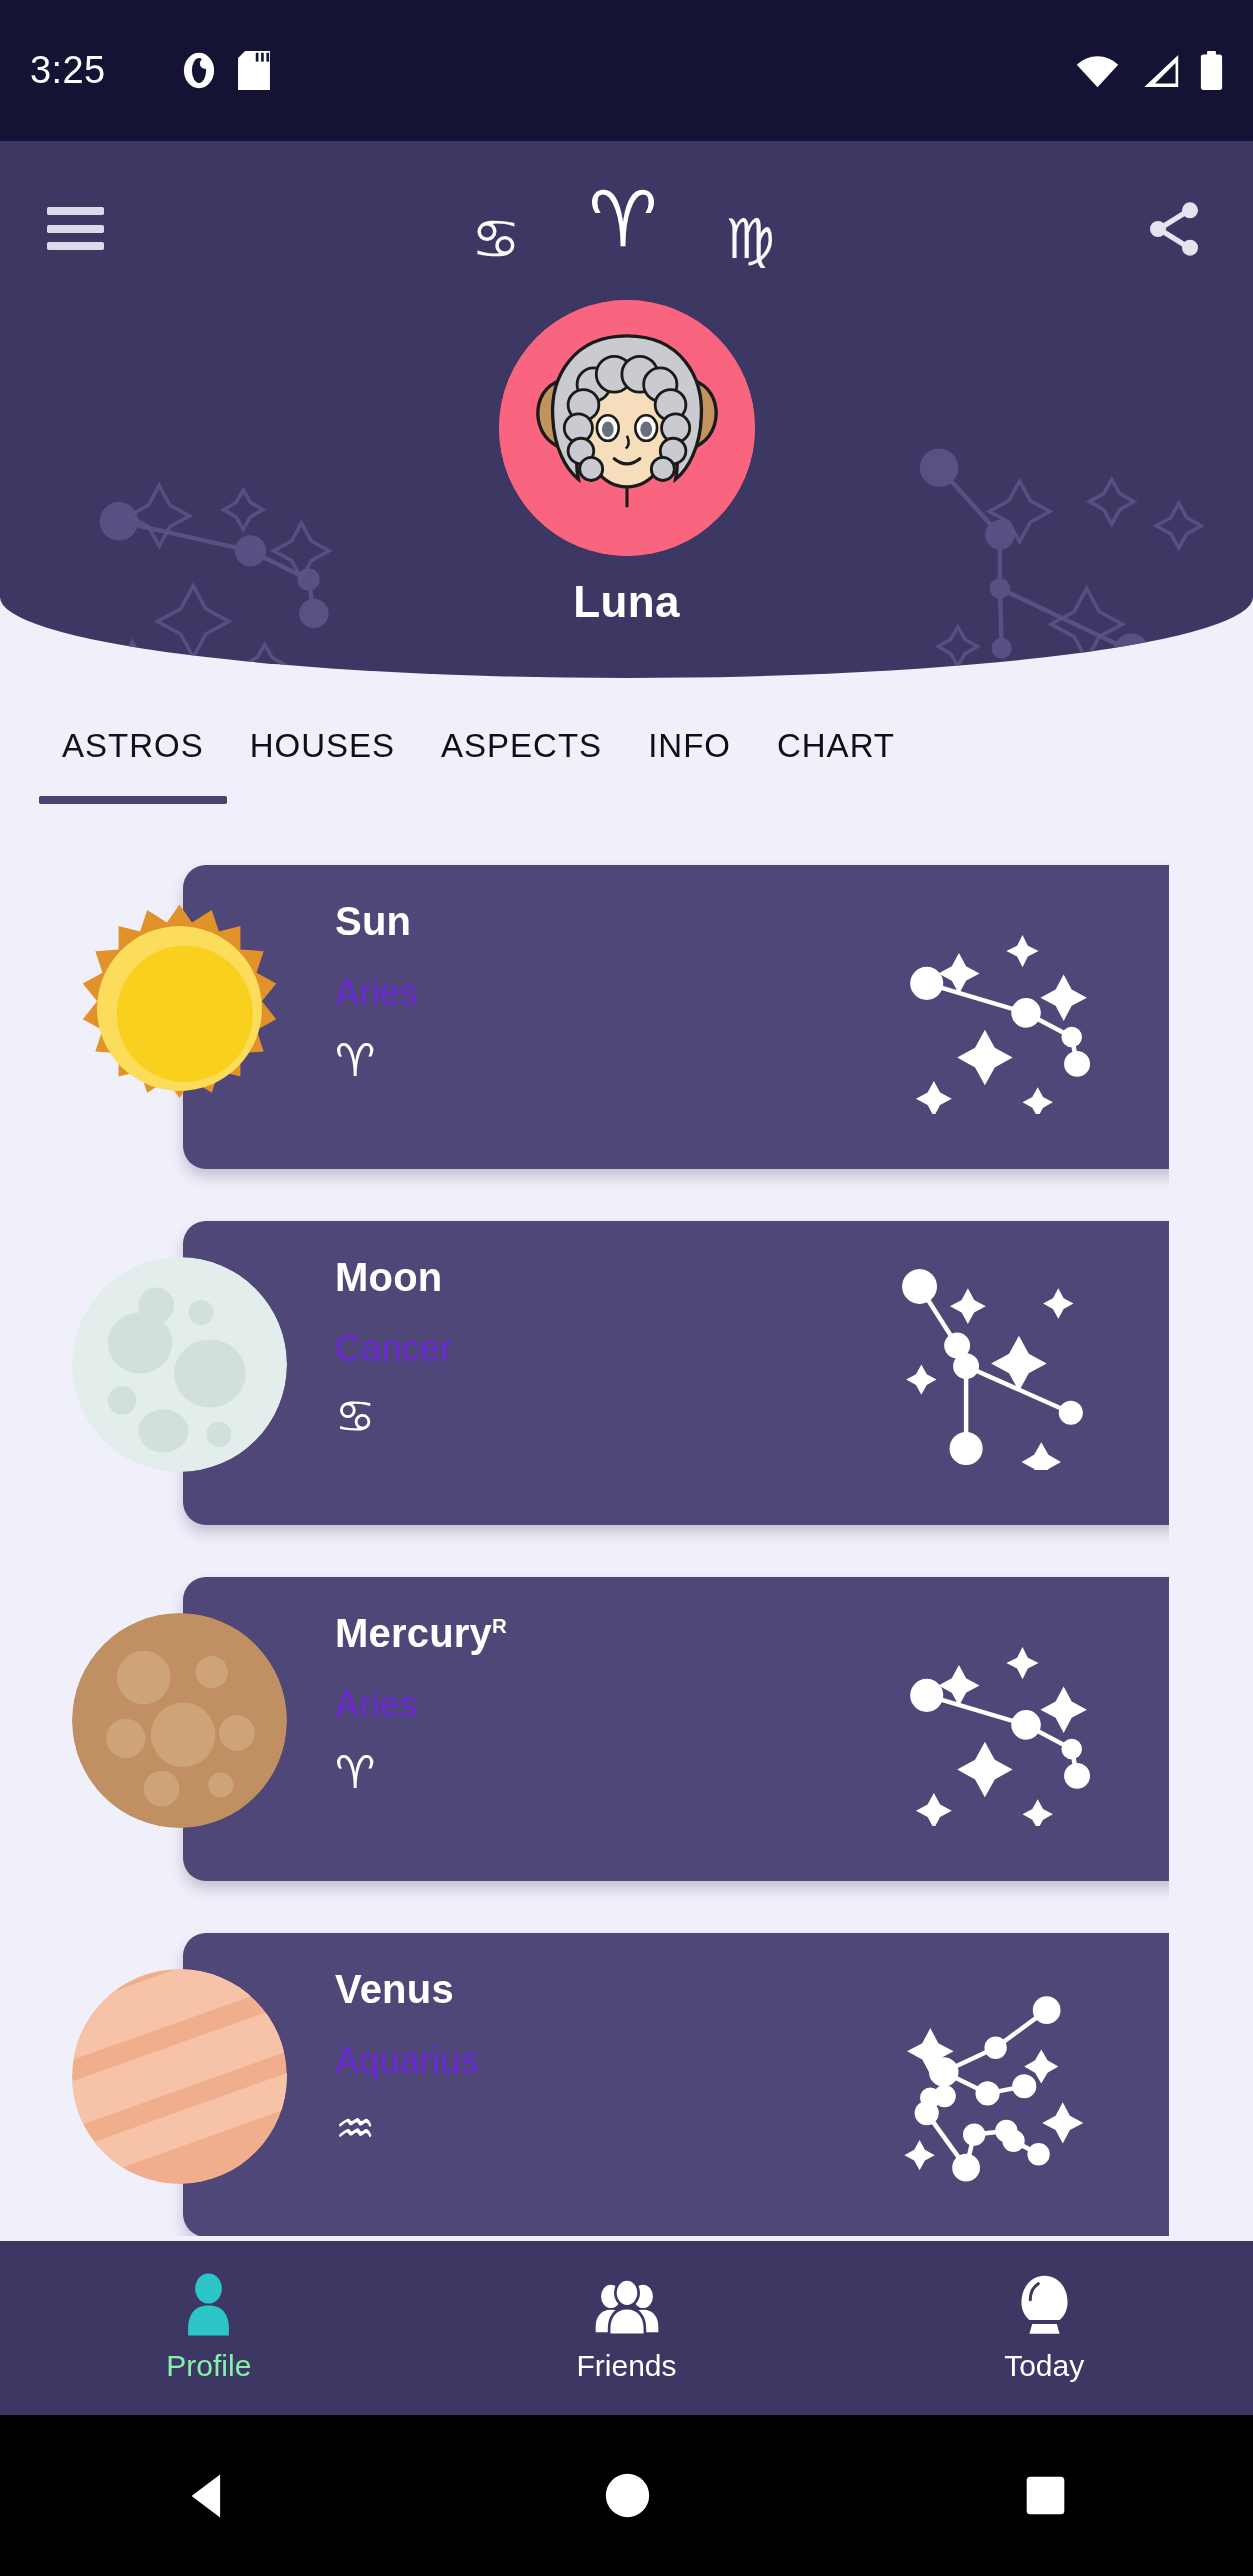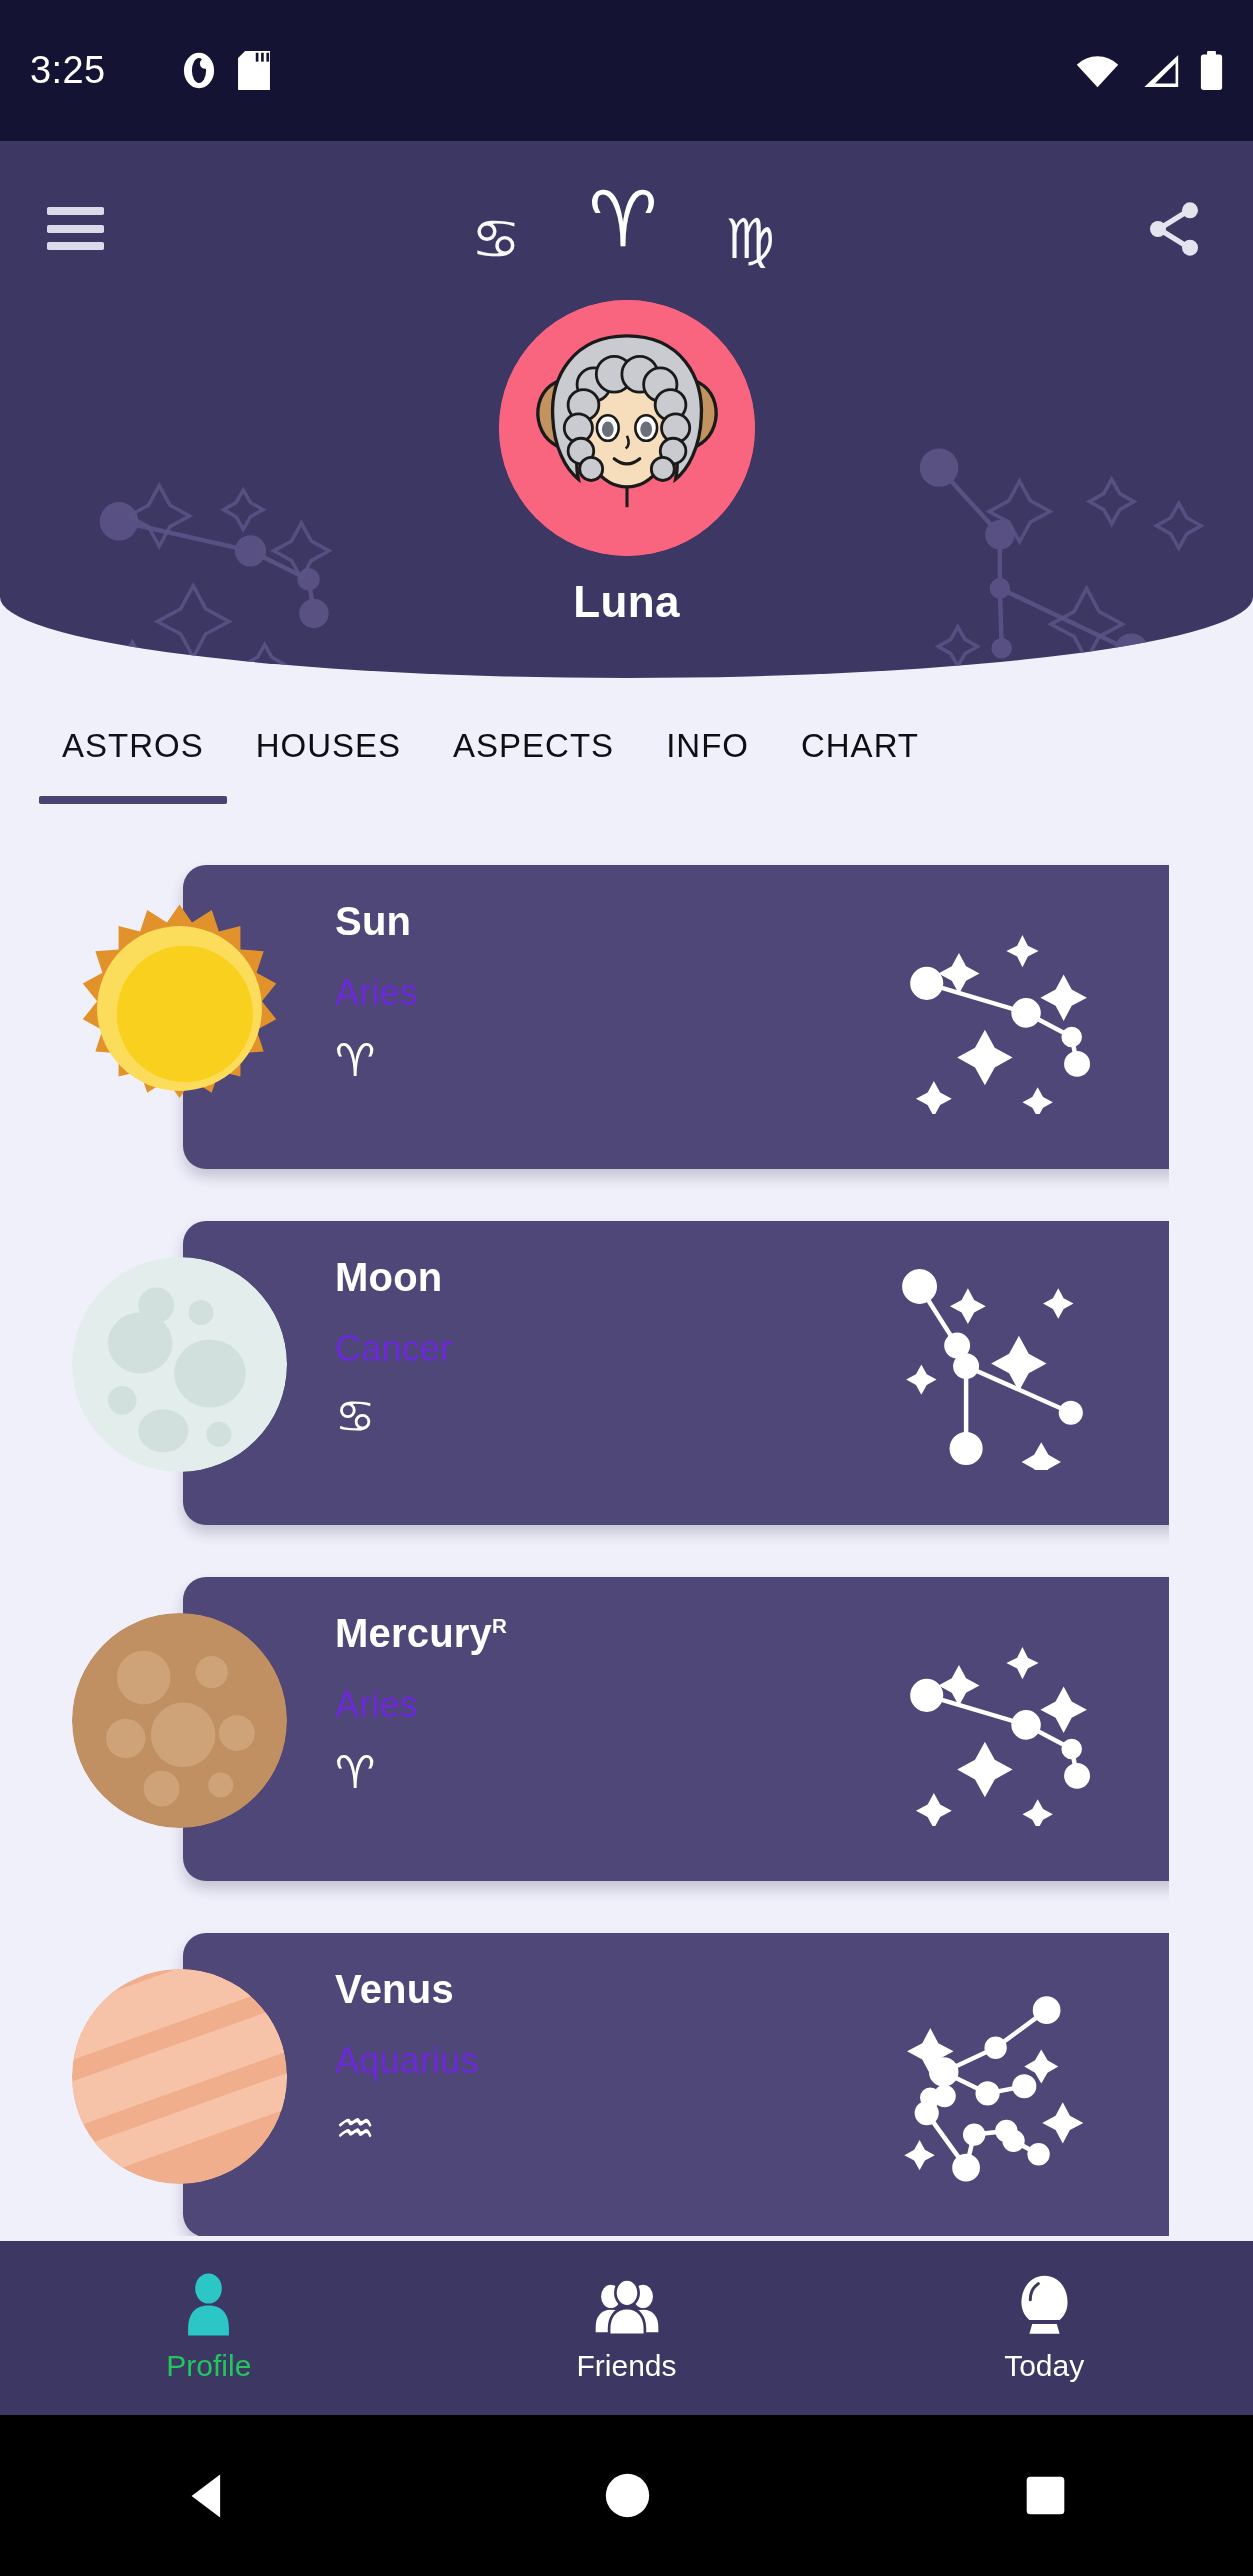--- a/index.html
+++ b/index.html
@@ -54,21 +54,21 @@
     background: #F9657F; overflow: hidden; position: relative;
   }
   .profile-name {
     position: absolute; top: 436px; left: 0; width: 1253px; text-align: center;
     color: #fff; font-size: 44px; font-weight: bold; letter-spacing: 0.4px;
   }
 
   
   .tabs {
     position: absolute; top: 702px; left: 0; width: 1253px; height: 114px;
-    display: flex; align-items: flex-start; padding-left: 39px; gap: 6px;
+    display: flex; align-items: flex-start; padding-left: 39px; gap: 0;
   }
   .tab {
     position: relative; padding: 25px 23px 0 23px;
     font-size: 33px; color: #0E0E14; letter-spacing: 1px; white-space: nowrap;
   }
   .tab.active { color: #11111A; }
   .tab.active::after {
     content: ""; position: absolute; left: 0; right: 0; bottom: -39px;
     height: 8px; background: #4A4372; border-radius: 1.8px;
   }
@@ -106,21 +106,21 @@
 
   
   .bottomnav {
     position: absolute; bottom: 161px; left: 0; width: 1253px; height: 174px;
     background: #3D3764; display: flex; align-items: center;
   }
   .navitem {
     flex: 1; display: flex; flex-direction: column; align-items: center; gap: 12.5px;
   }
   .navlabel { font-size: 30px; color: #fff; }
-  .navitem.active .navlabel { color: #22c55e; text-align: right; }
+  .navitem.active .navlabel { color: #86efac; text-align: right; }
 
   
   .androidnav {
     position: absolute; bottom: 0; left: 0; width: 1253px; height: 161px;
     background: #000; display: flex; align-items: center; justify-content: space-around;
   }
 </style>
 </head>
 <body>
 

